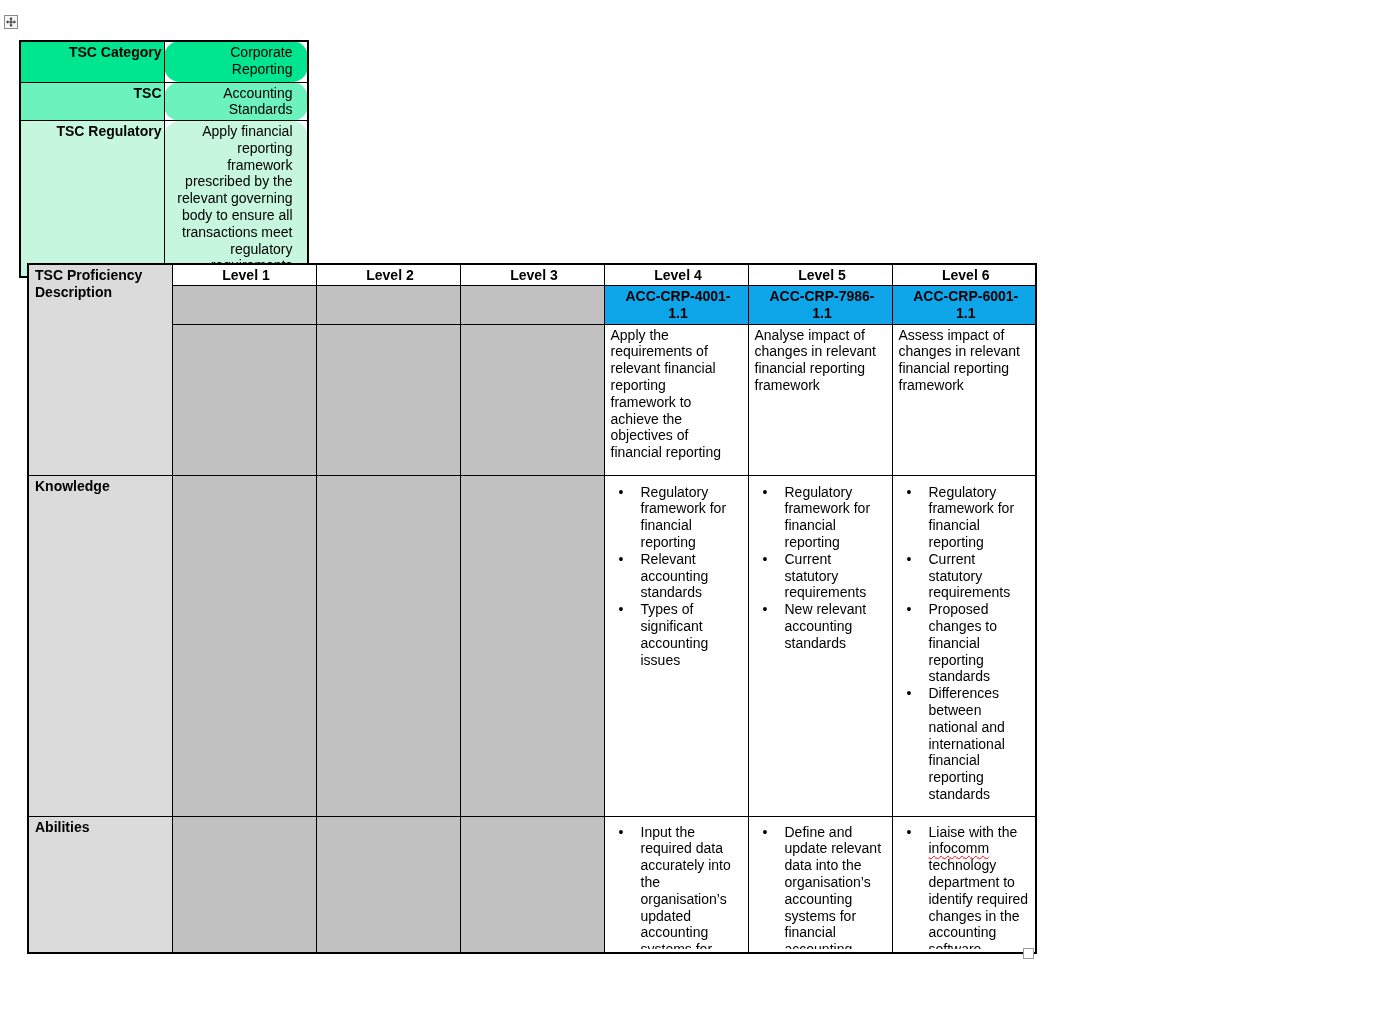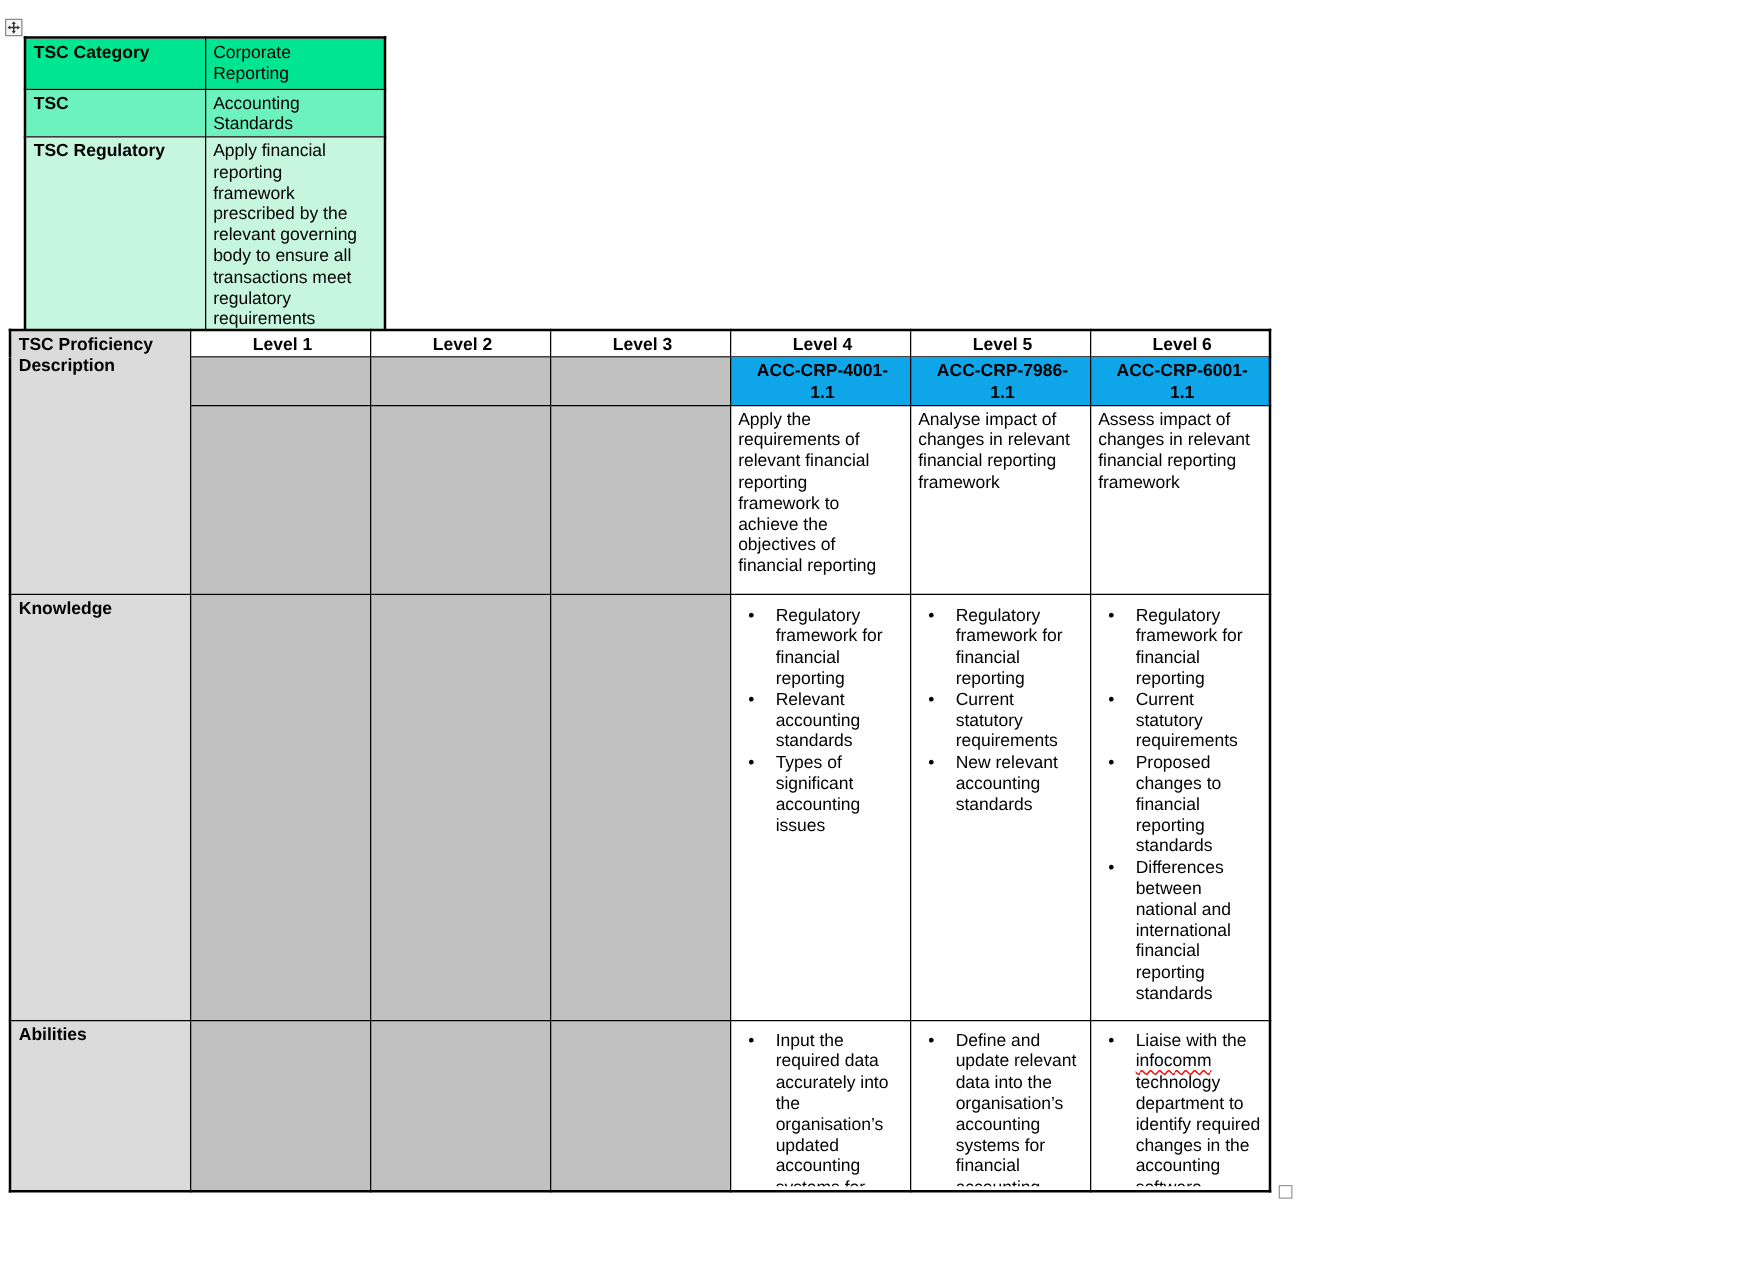--- a/index.html
+++ b/index.html
@@ -25,40 +25,40 @@
   
   table.tbl{
     position:absolute;border-collapse:collapse;table-layout:fixed;
     border:2px solid var(--table-border,#000);
   }
   .tbl td{
     border:1px solid var(--table-border,#000);
     vertical-align:top;box-sizing:border-box;
     padding:2px 2px 2px 6px;overflow:hidden;
   }
-  .tbl-a{left:19px;top:29px;width:288px;}
-  .tbl-b{left:7px;top:263px;width:1008px;border-radius:19px;}
+  .tbl-a{left:19px;top:40px;width:288px;text-align:right;}
+  .tbl-b{left:27px;top:263px;width:1008px;border-radius:19px;}
 
   .tbl-a .r-a1 td{height:41px;}
   .tbl-a .r-a2 td{height:38px;}
   .tbl-a .r-a3 td{height:155px;}
   .tbl-b .r-head td{height:18px;}
   .tbl-b .r-code td{height:36px;}
   .tbl-b .r-desc td{height:151px;}
   .tbl-b .r-know td{height:341px;}
   .tbl-b .r-abil td{height:137px;}
 
   .lbl{font-weight:bold;}
   .bg1{background:var(--row1-bg,#00E690);}
   .bg2{background:var(--row2-bg,#6CF2BC);}
   .bg3{background:var(--row3-bg,#C6F7DE);}
   .lblgray{background:var(--label-bg,#DBDBDB);}
   .gray{background:var(--empty-level-bg,#C1C1C1);}
 
-  .val{padding:3px 2px 2px 4px;}
+  .val{padding:3px 2px 2px 4px;border-radius:16px;}
   .narrow{display:block;max-width:122px;}
 
   .lvlhead{
     background:#fff;text-align:center;font-weight:bold;
     padding:0;line-height:16px;vertical-align:top;
   }
   .code{
     background:#0ea5e9;text-align:center;font-weight:bold;
     padding:1px 0 0 0;line-height:16.8px;
   }

